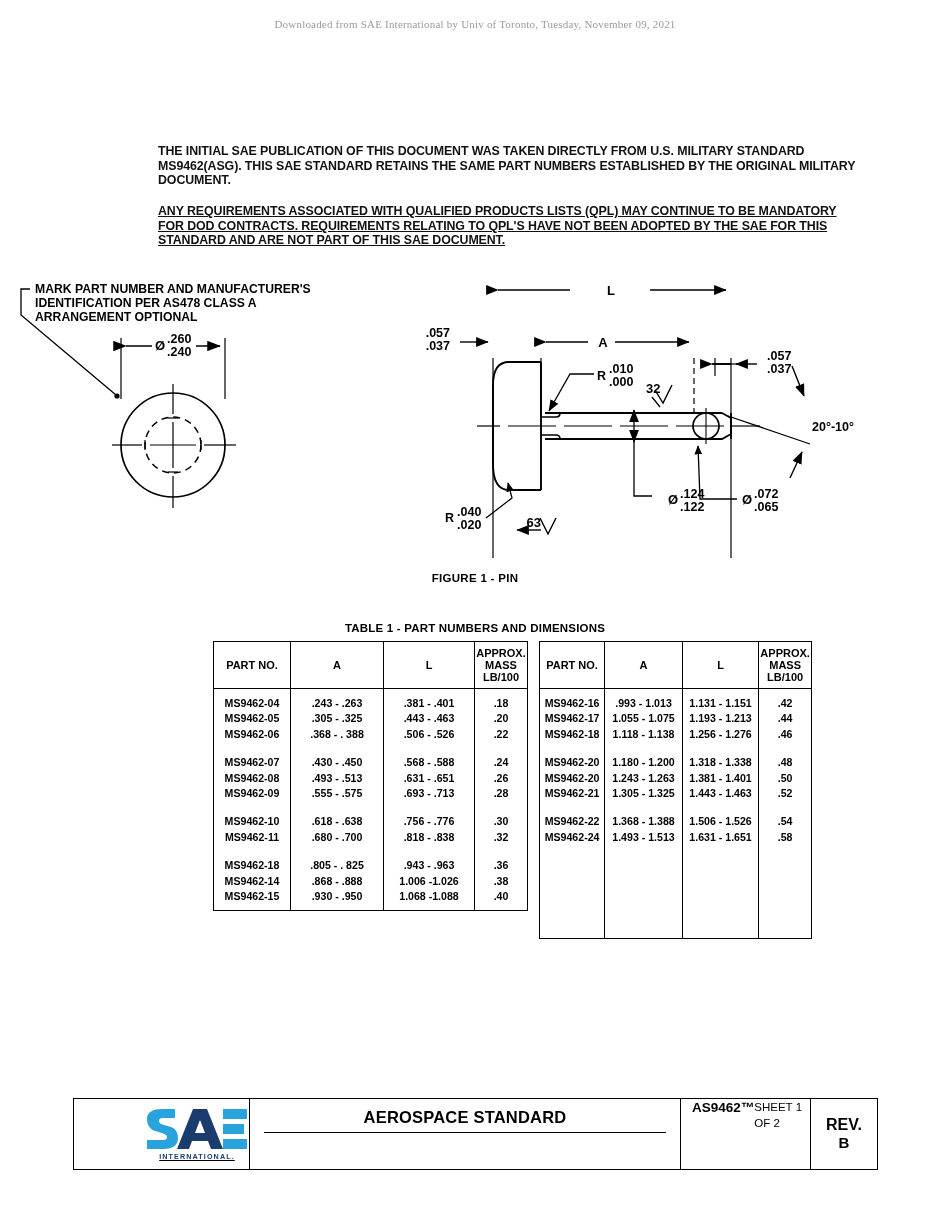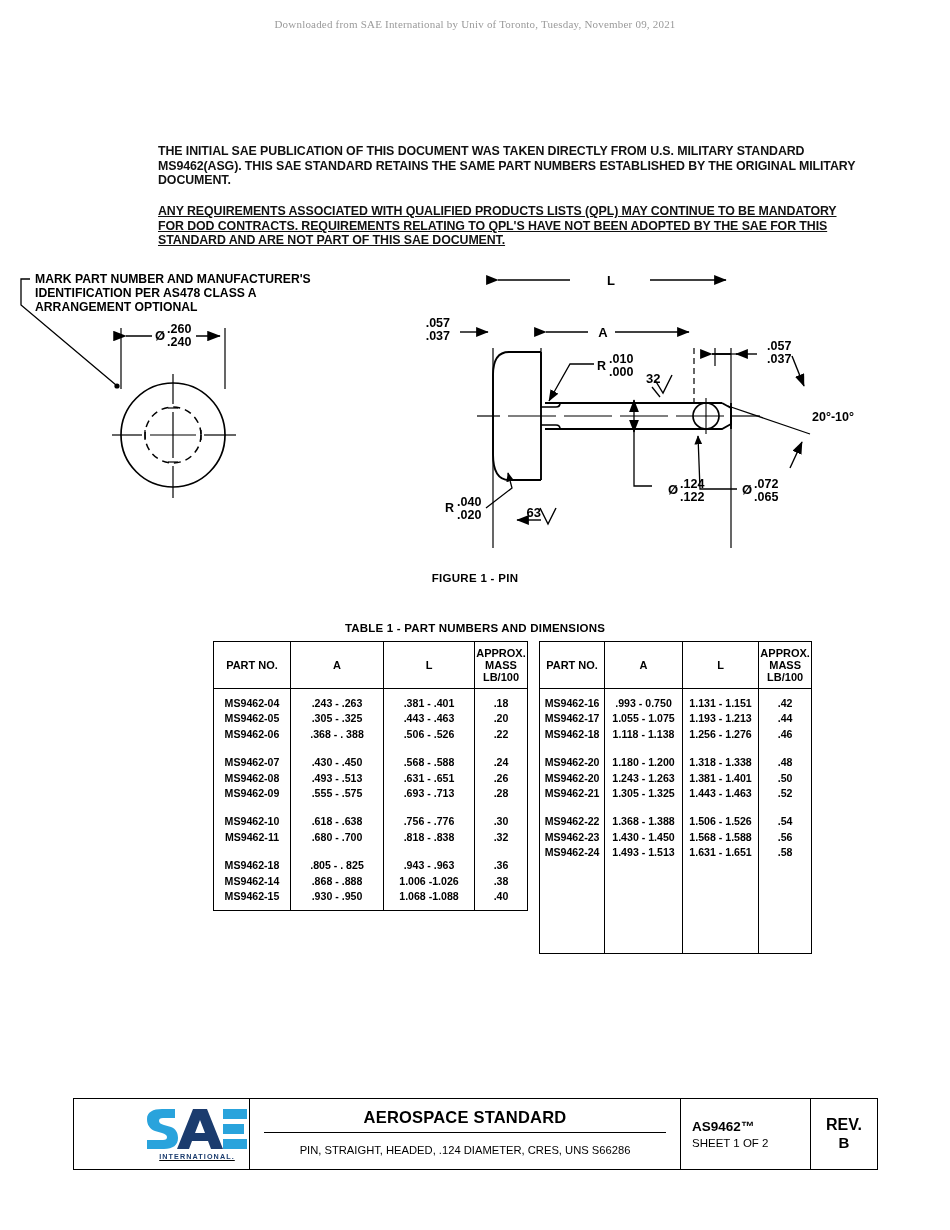--- a/index.html
+++ b/index.html
@@ -22,21 +22,21 @@
   
   .intro{
     position:absolute;left:158px;width:700px;
     font-size:12.4px;line-height:14.6px;font-weight:600;letter-spacing:-0.1px;
     color:#111;
   }
   #intro-p1{top:144px;}
   #intro-p2{top:204px;text-decoration:underline;}
 
   
-  .drawing{position:absolute;left:0;top:258px;width:950px;height:320px;}
+  .drawing{position:absolute;left:0;top:268px;width:950px;height:320px;}
   .drawing svg{display:block;}
 
   .fig-caption{
     position:absolute;left:0;top:572px;width:950px;text-align:center;
     font-size:11.5px;font-weight:700;letter-spacing:.3px;
   }
 
   
   .table-title{
     position:absolute;left:0;top:622px;width:950px;text-align:center;
@@ -89,21 +89,21 @@
     flex:0 0 30px;display:flex;align-items:center;justify-content:center;
     font-size:16.5px;font-weight:700;letter-spacing:.2px;
     border-bottom:1.4px solid #000;margin:3px 14px 0 14px;
   }
   .f-title-sub{
     flex:1;display:flex;align-items:center;justify-content:center;
     text-align:center;font-size:11.2px;line-height:13px;padding:2px 10px 4px;
     box-sizing:border-box;
   }
   .f-doc{width:130px;border-right:1.6px solid #000;box-sizing:border-box;
-         display:flex;flex-direction:column;justify-content:center;padding-left:11px;}
+         display:flex;flex-direction:row;justify-content:center;padding-left:11px;}
   .f-doc-id{font-size:13.5px;font-weight:700;line-height:17px;}
   .f-doc-sheet{font-size:11.5px;line-height:16px;}
   .f-rev{width:66px;display:flex;flex-direction:column;
          align-items:center;justify-content:center;box-sizing:border-box;}
   .f-rev-label{font-size:16px;font-weight:700;line-height:18px;}
   .f-rev-val{font-size:15px;font-weight:700;line-height:18px;}
 
   
   .sae-logo{width:104px;height:44px;display:block;}
   .sae-intl{
@@ -413,21 +413,21 @@
           <th class="c-m">
             <div>APPROX.</div>
             <div>MASS</div>
             <div>LB/100</div>
           </th>
         </tr>
       </thead>
       <tbody id="tbody-right">
           <tr class="">
             <td>MS9462-16</td>
-            <td>.993 - 0.750</td>
+            <td>.993 - 1.013</td>
             <td>1.131 - 1.151</td>
             <td>.42</td>
           </tr>
           <tr class="">
             <td>MS9462-17</td>
             <td>1.055 - 1.075</td>
             <td>1.193 - 1.213</td>
             <td>.44</td>
           </tr>
           <tr class="">
@@ -464,26 +464,20 @@
             <td></td>
             <td></td>
             <td></td>
             <td></td>
           </tr>
           <tr class="">
             <td>MS9462-22</td>
             <td>1.368 - 1.388</td>
             <td>1.506 - 1.526</td>
             <td>.54</td>
-          </tr>
-          <tr class="">
-            <td>MS9462-23</td>
-            <td>1.430 - 1.450</td>
-            <td>1.568 - 1.588</td>
-            <td>.56</td>
           </tr>
           <tr class="">
             <td>MS9462-24</td>
             <td>1.493 - 1.513</td>
             <td>1.631 - 1.651</td>
             <td>.58</td>
           </tr>
           <tr class="pad">
             <td></td>
             <td></td>
@@ -535,21 +529,20 @@
 
           <rect x="78" y="2" width="24" height="10" fill="#29a3dc"></rect>
           <rect x="78" y="17" width="21" height="10" fill="#29a3dc"></rect>
           <rect x="78" y="32" width="24" height="10" fill="#29a3dc"></rect>
         </svg>
         <div class="sae-intl">INTERNATIONAL.</div>
       </div>
     </div>
     <div class="f-title">
       <div class="f-title-main">AEROSPACE STANDARD</div>
-      <div class="f-title-sub">PIN, STRAIGHT, HEADED, .124 DIAMETER, CRES, UNS S66286</div>
     </div>
     <div class="f-doc">
       <div class="f-doc-id">AS9462™</div>
       <div class="f-doc-sheet">SHEET 1 OF 2</div>
     </div>
     <div class="f-rev">
       <div class="f-rev-label">REV.</div>
       <div class="f-rev-val">B</div>
     </div>
   </div>

